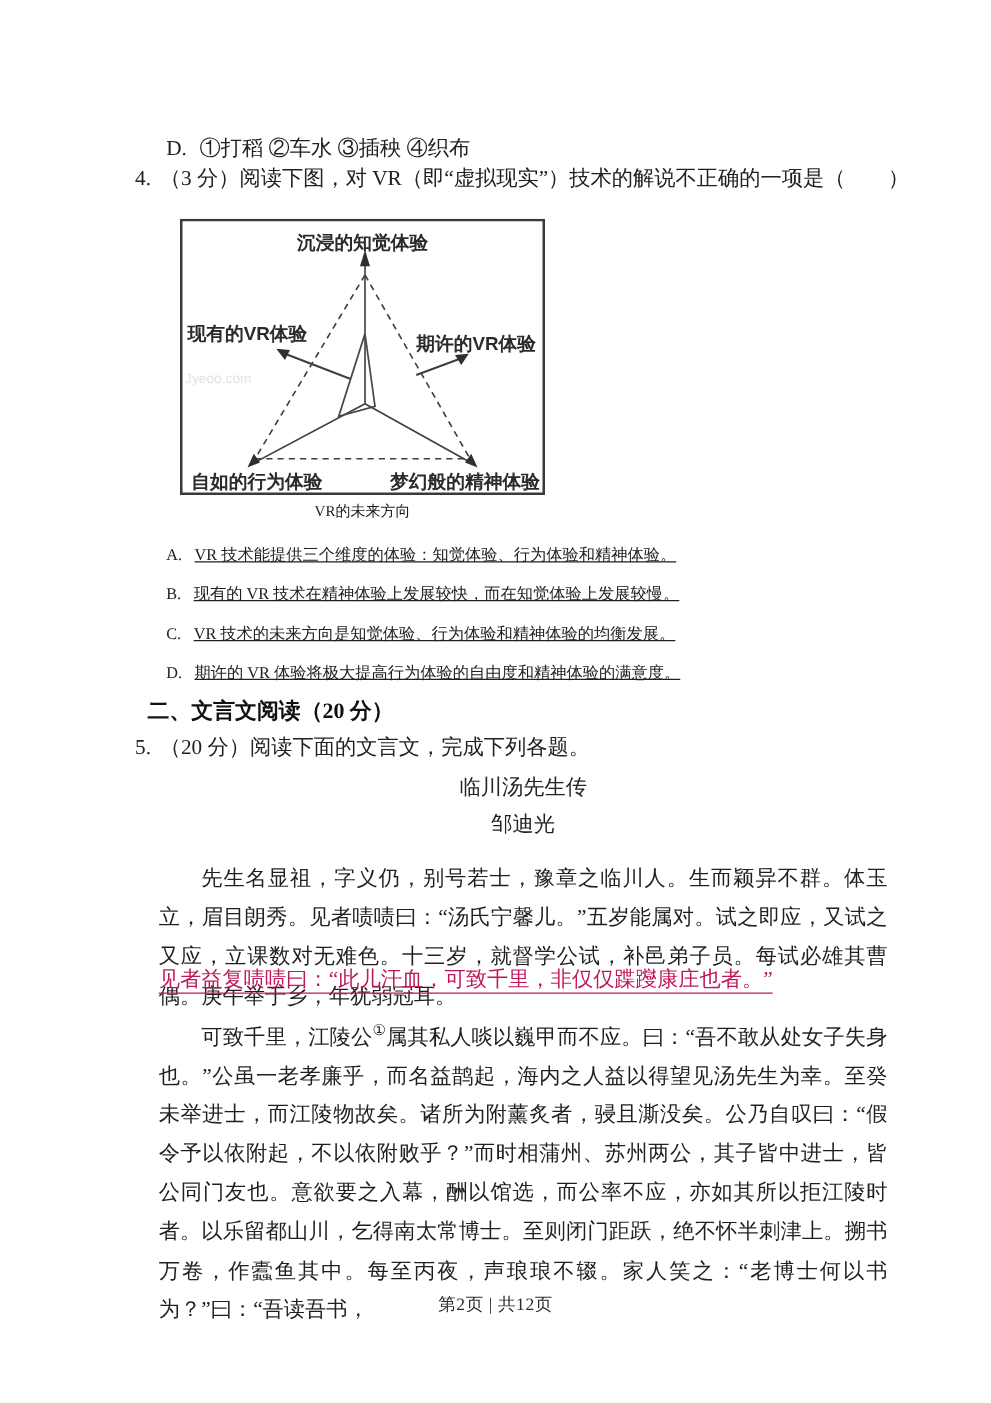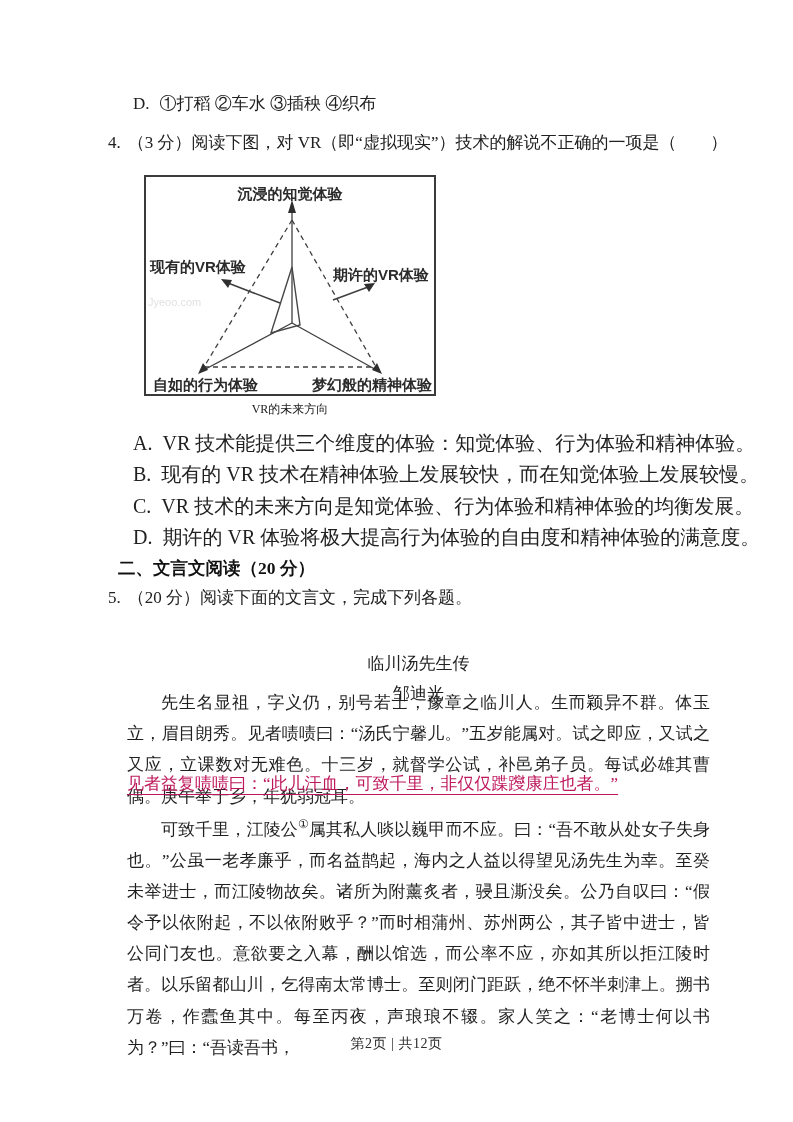--- a/index.html
+++ b/index.html
@@ -16,22 +16,22 @@
     font-size:17px;line-height:31px;text-align:justify;color:#1f1f1f;margin-top:12px;
   }
   .indent{text-indent:2em;}
   .ul-sentence{
     font-size:17px;line-height:31.2px;color:#be185d;
     text-decoration:underline;text-underline-offset:5px;
     text-decoration-thickness:1px;
   }
   sup.noteref{font-size:12px;vertical-align:super;line-height:0;}
   .sec-title{font-size:17.5px;font-weight:bold;line-height:31px;white-space:nowrap;color:#111;}
-  .center-line{text-align:center;font-size:17px;line-height:30px;margin-top:34px;}
-  .options .opt{font-size:20px;line-height:31.4px;white-space:nowrap;}
+  .center-line{text-align:center;font-size:17px;line-height:30px;}
+  .options .opt{font-size:13px;line-height:31.4px;white-space:nowrap;text-decoration:underline;}
   .vr-figure{left:144px;top:175px;width:292px;height:245px;}
   .vr-caption{
     position:absolute;left:0;top:226px;width:292px;text-align:center;
     font-size:12px;color:#1a1a1a;white-space:nowrap;
   }
   .footer{
     left:0;top:1035px;width:793px;text-align:center;
     font-size:14px;color:#2a2a2a;letter-spacing:0.5px;
   }
   svg .diag-label{
@@ -39,21 +39,21 @@
     font-size:15px;font-weight:600;fill:#2b2b2b;
   }
   svg .wm{
     font-family:"Liberation Sans","DejaVu Sans",sans-serif;
     font-size:11px;fill:#e2e2e2;font-weight:400;
   }
 </style>
 </head>
 <body>
 
-<div class="abs line" style="left:133px;top:88px;">
+<div class="abs line" style="left:133px;top:103px;">
   <span class="optlbl">D.</span><span>①打稻 ②车水 ③插秧 ④织布</span>
 </div>
 
 <div class="abs line" style="left:108px;top:127px;">
   <span class="numlbl">4.</span><span>（3 分）阅读下图，对 VR（即“虚拟现实”）技术的解说不正确的一项是（　　）</span>
 </div>
 
 <div class="abs vr-figure">
   <svg width="292" height="221" viewBox="0 0 292 221">
 

